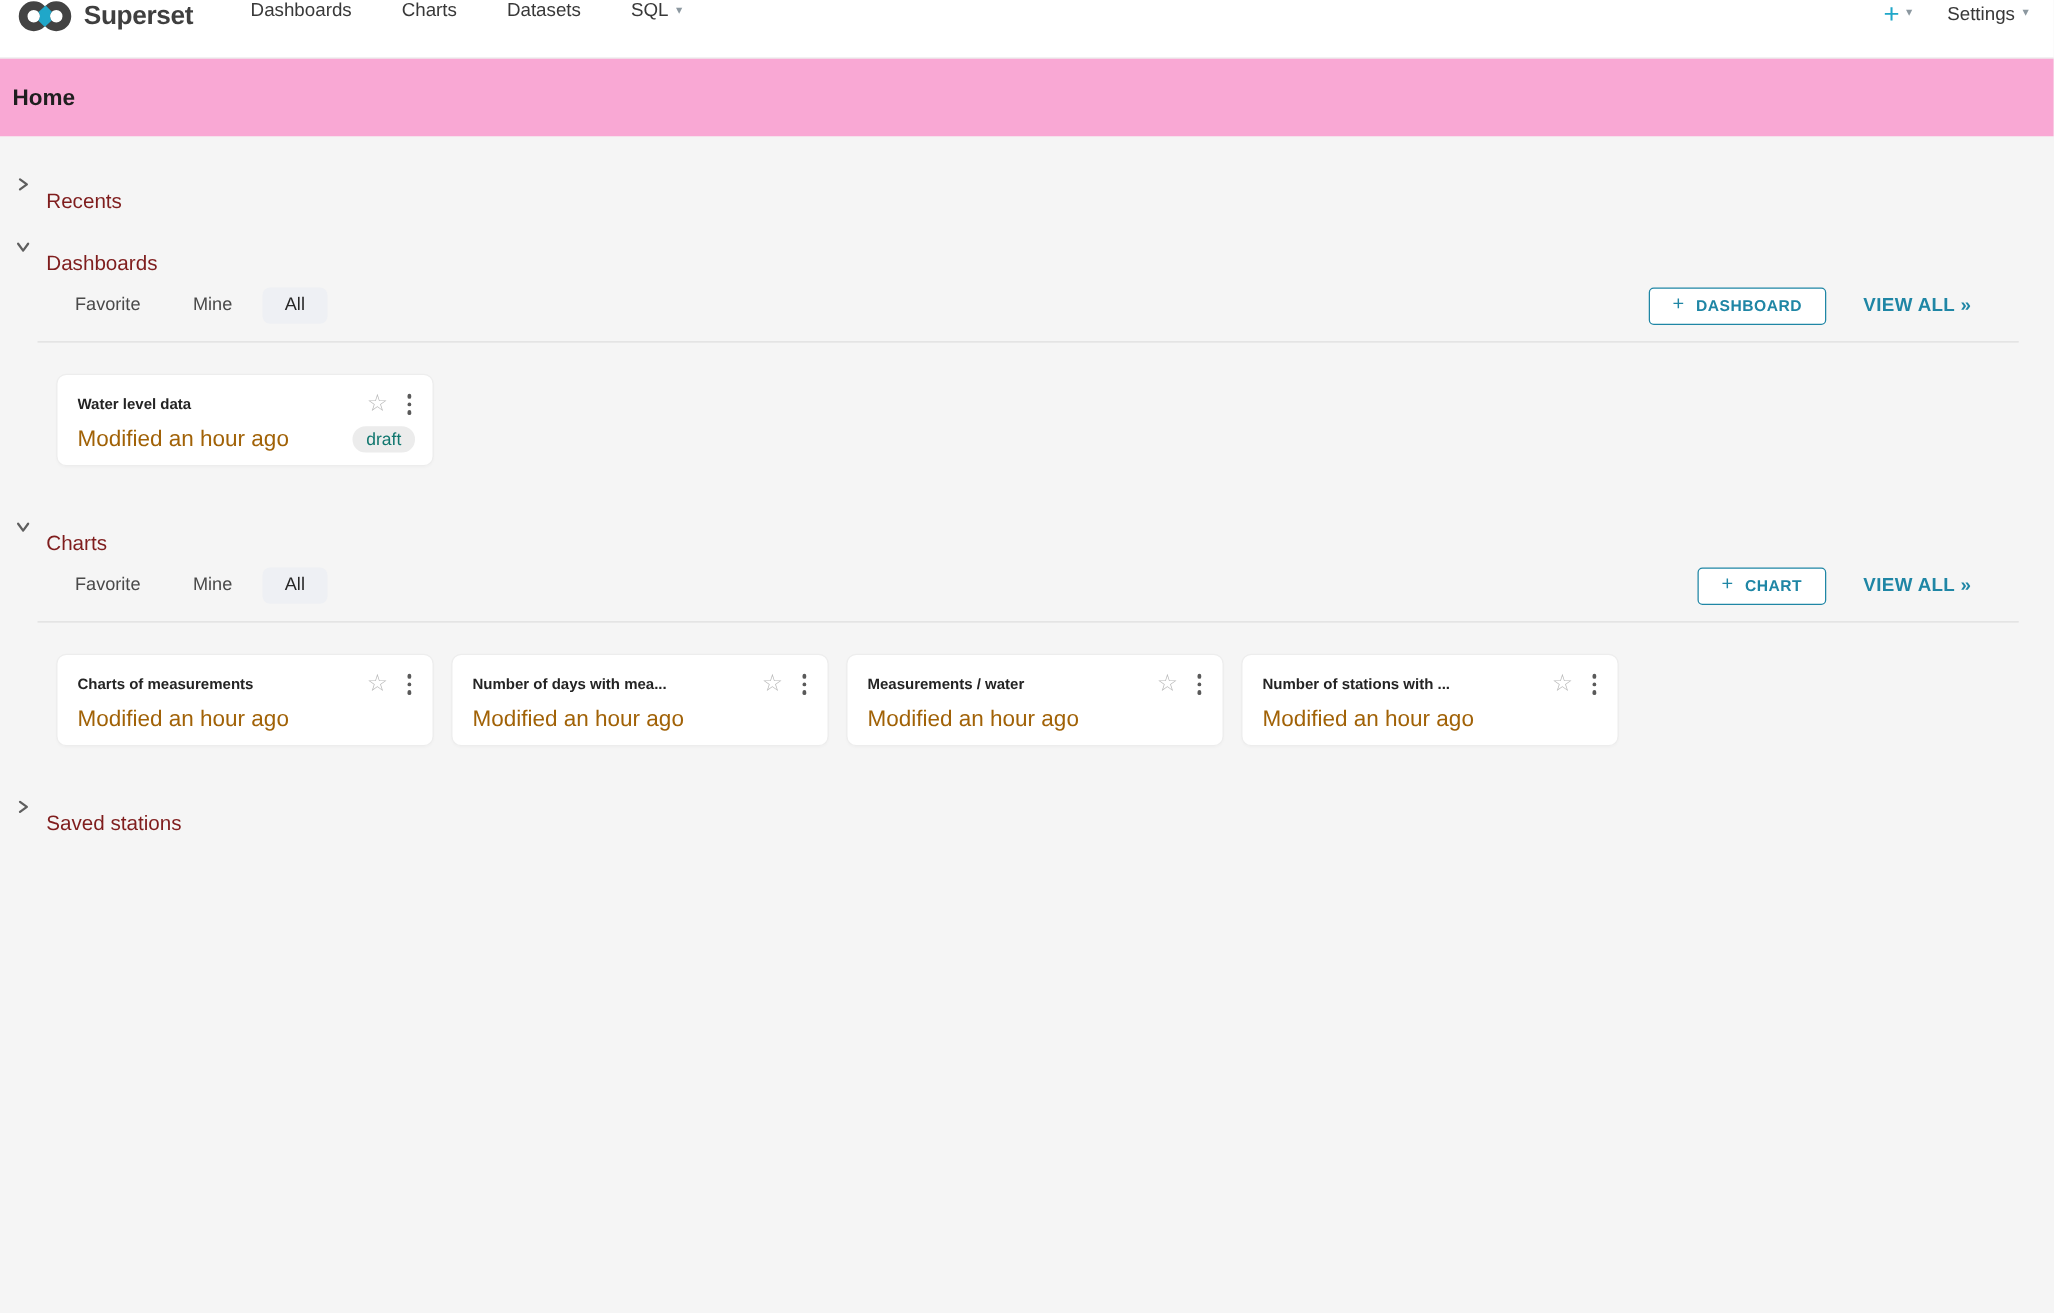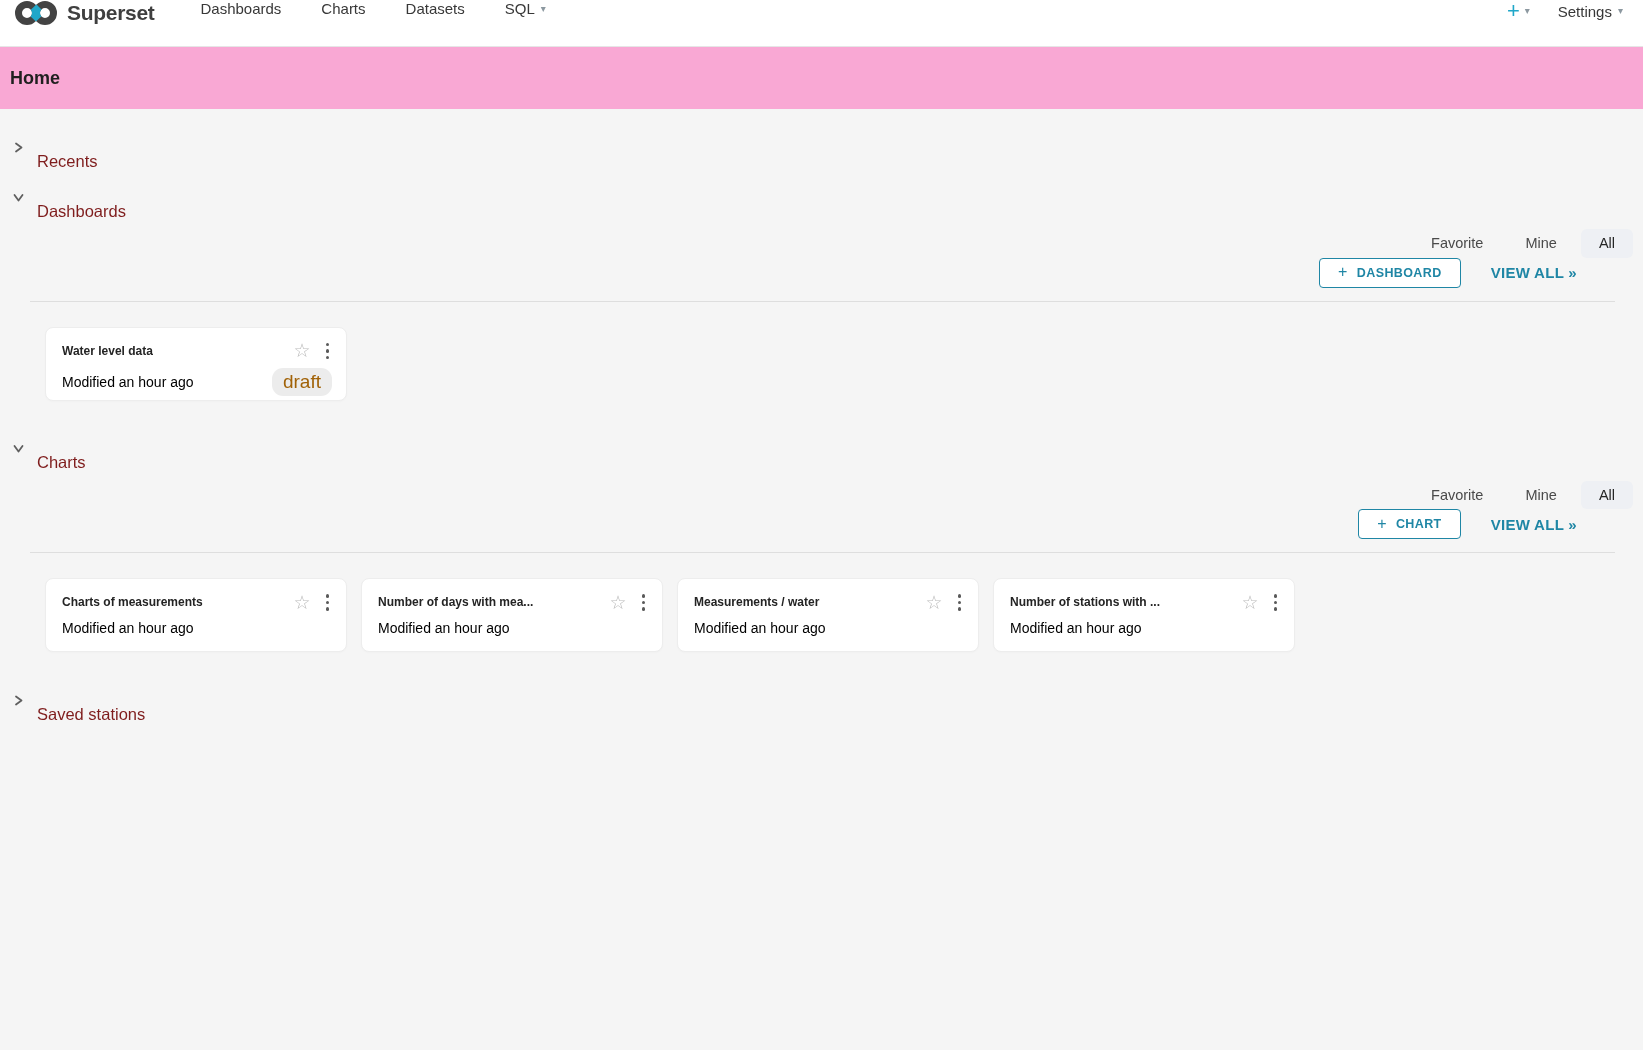--- a/index.html
+++ b/index.html
@@ -43,22 +43,22 @@
   }
   .mt26 { margin-top: 26px; }
   .mt36 { margin-top: 36px; }
   .section-title { font-size: 16.5px; font-weight: 400; color: #7f1d1d; margin-top: 28px; }
   .chev { width: 13px; height: 13px; flex: 0 0 auto; }
   .chev polyline { fill: none; stroke: #5f5f5f; stroke-width: 1.8; stroke-linecap: round; stroke-linejoin: round; }
 
   .controls-row {
     margin: 20px 28px 0 30px;
     border-bottom: 1px solid #dedede;
-    display: flex; align-items: flex-end;
-    padding-bottom: 13px; min-height: 45px; flex-direction: column;
+    display: flex; align-items: center;
+    padding-bottom: 13px; min-height: 45px;
   }
   .tabs { display: flex; align-items: center; margin-left: 30px; gap: 42px; }
   .tab {
     font-size: 14.5px; color: #4a4a4a; cursor: pointer; line-height: 1;
     padding: 7px 0; border-radius: 6px;
   }
   .tab.active {
     background: #eef0f4; color: #262626; padding: 7px 18px;
     margin-left: -18px; margin-right: -18px;
   }
@@ -86,24 +86,24 @@
   }
   .card-title-row { display: flex; align-items: center; }
   .card-title {
     flex: 1; font-size: 12px; font-weight: 600; color: #242424;
     white-space: nowrap; overflow: hidden; cursor: pointer;
   }
   .star { color: #b9b9b9; font-size: 19px; line-height: 1; margin: 0 12px 0 8px; cursor: pointer; }
   .kebab { display: flex; flex-direction: column; gap: 3px; padding: 2px 3px; cursor: pointer; }
   .kebab i { width: 3.5px; height: 3.5px; border-radius: 50%; background: #595959; display: block; }
   .card-sub-row { display: flex; align-items: center; margin-top: 7px; }
-  .modified { font-size: 14px; color: #000000; }
+  .modified { font-size: 18px; color: #a16207; }
   .badge {
-    margin-left: auto; background: #ececec; color: #a16207;
-    border-radius: 11px; padding: 2.5px 11px; font-size: 19px; line-height: 1.2;
+    margin-left: auto; background: #ececec; color: #0f766e;
+    border-radius: 11px; padding: 2.5px 11px; font-size: 14px; line-height: 1.2;
   }
 </style>
 </head>
 <body>
 
 <div class="navbar">
   <div class="brand">
     <span style="display:flex;">
       <svg width="44" height="26" viewBox="0 0 44 26">
         <circle cx="13" cy="13" r="8.5" fill="none" stroke="#434343" stroke-width="7"></circle>

